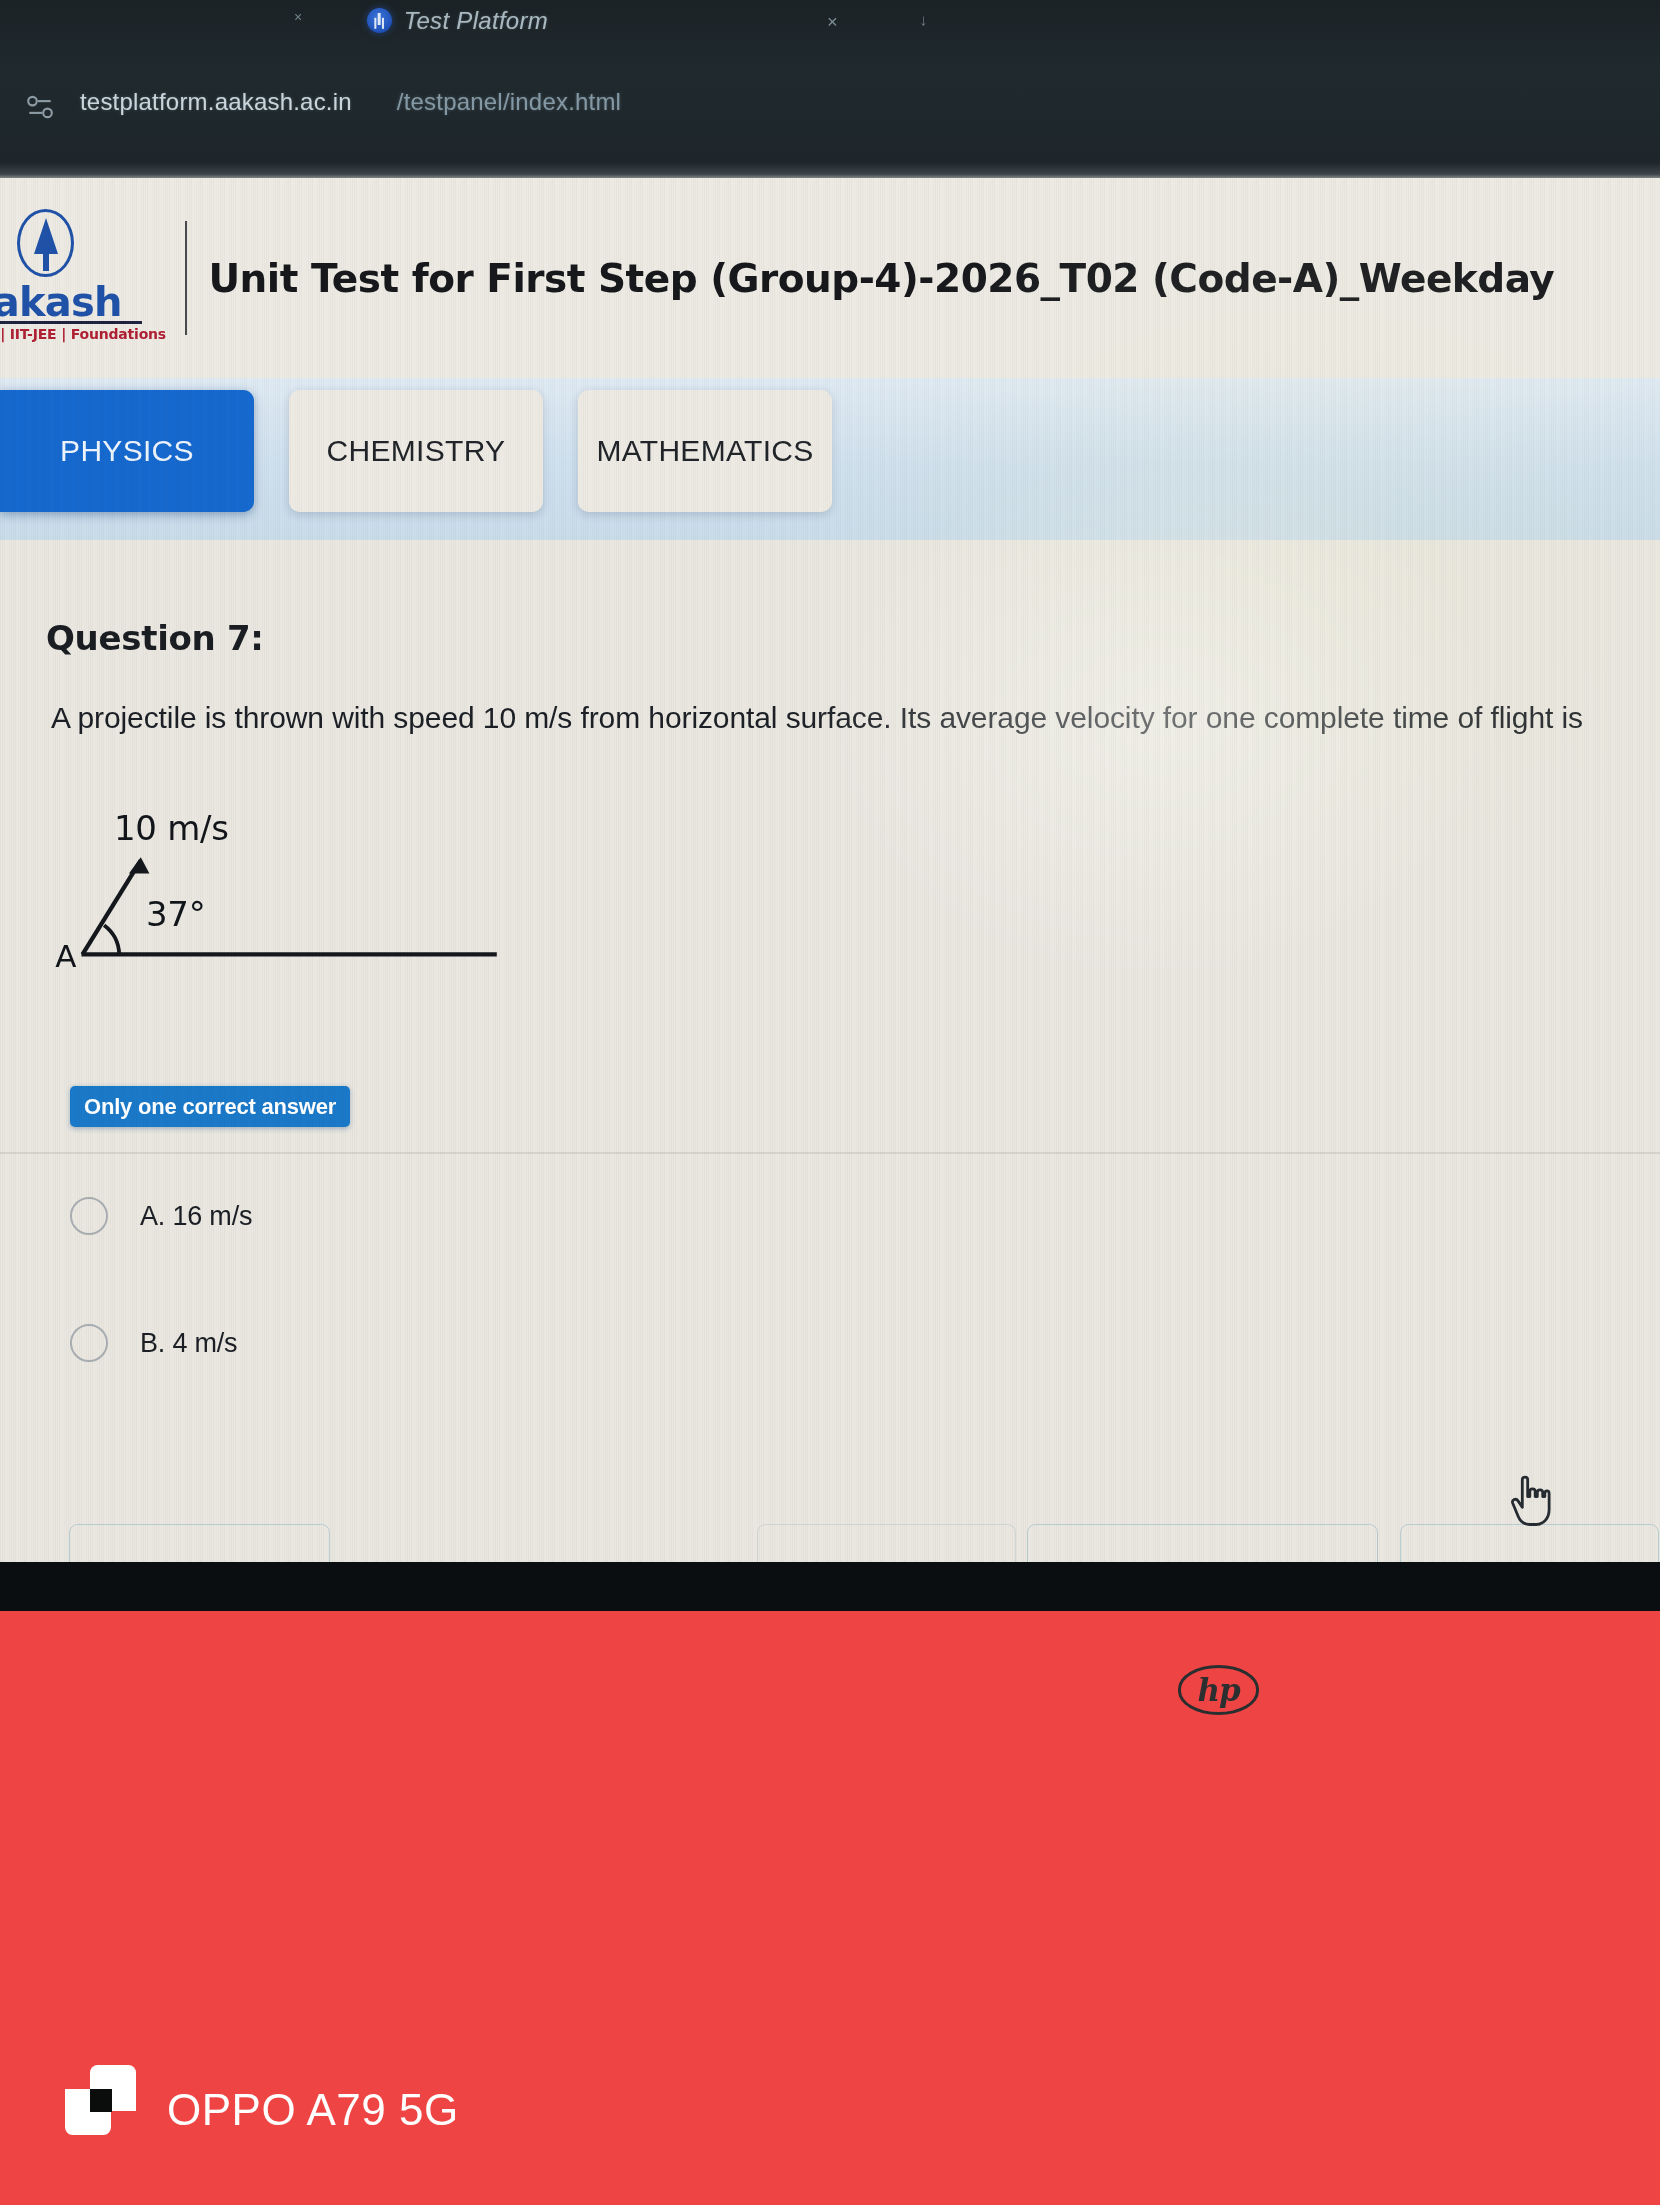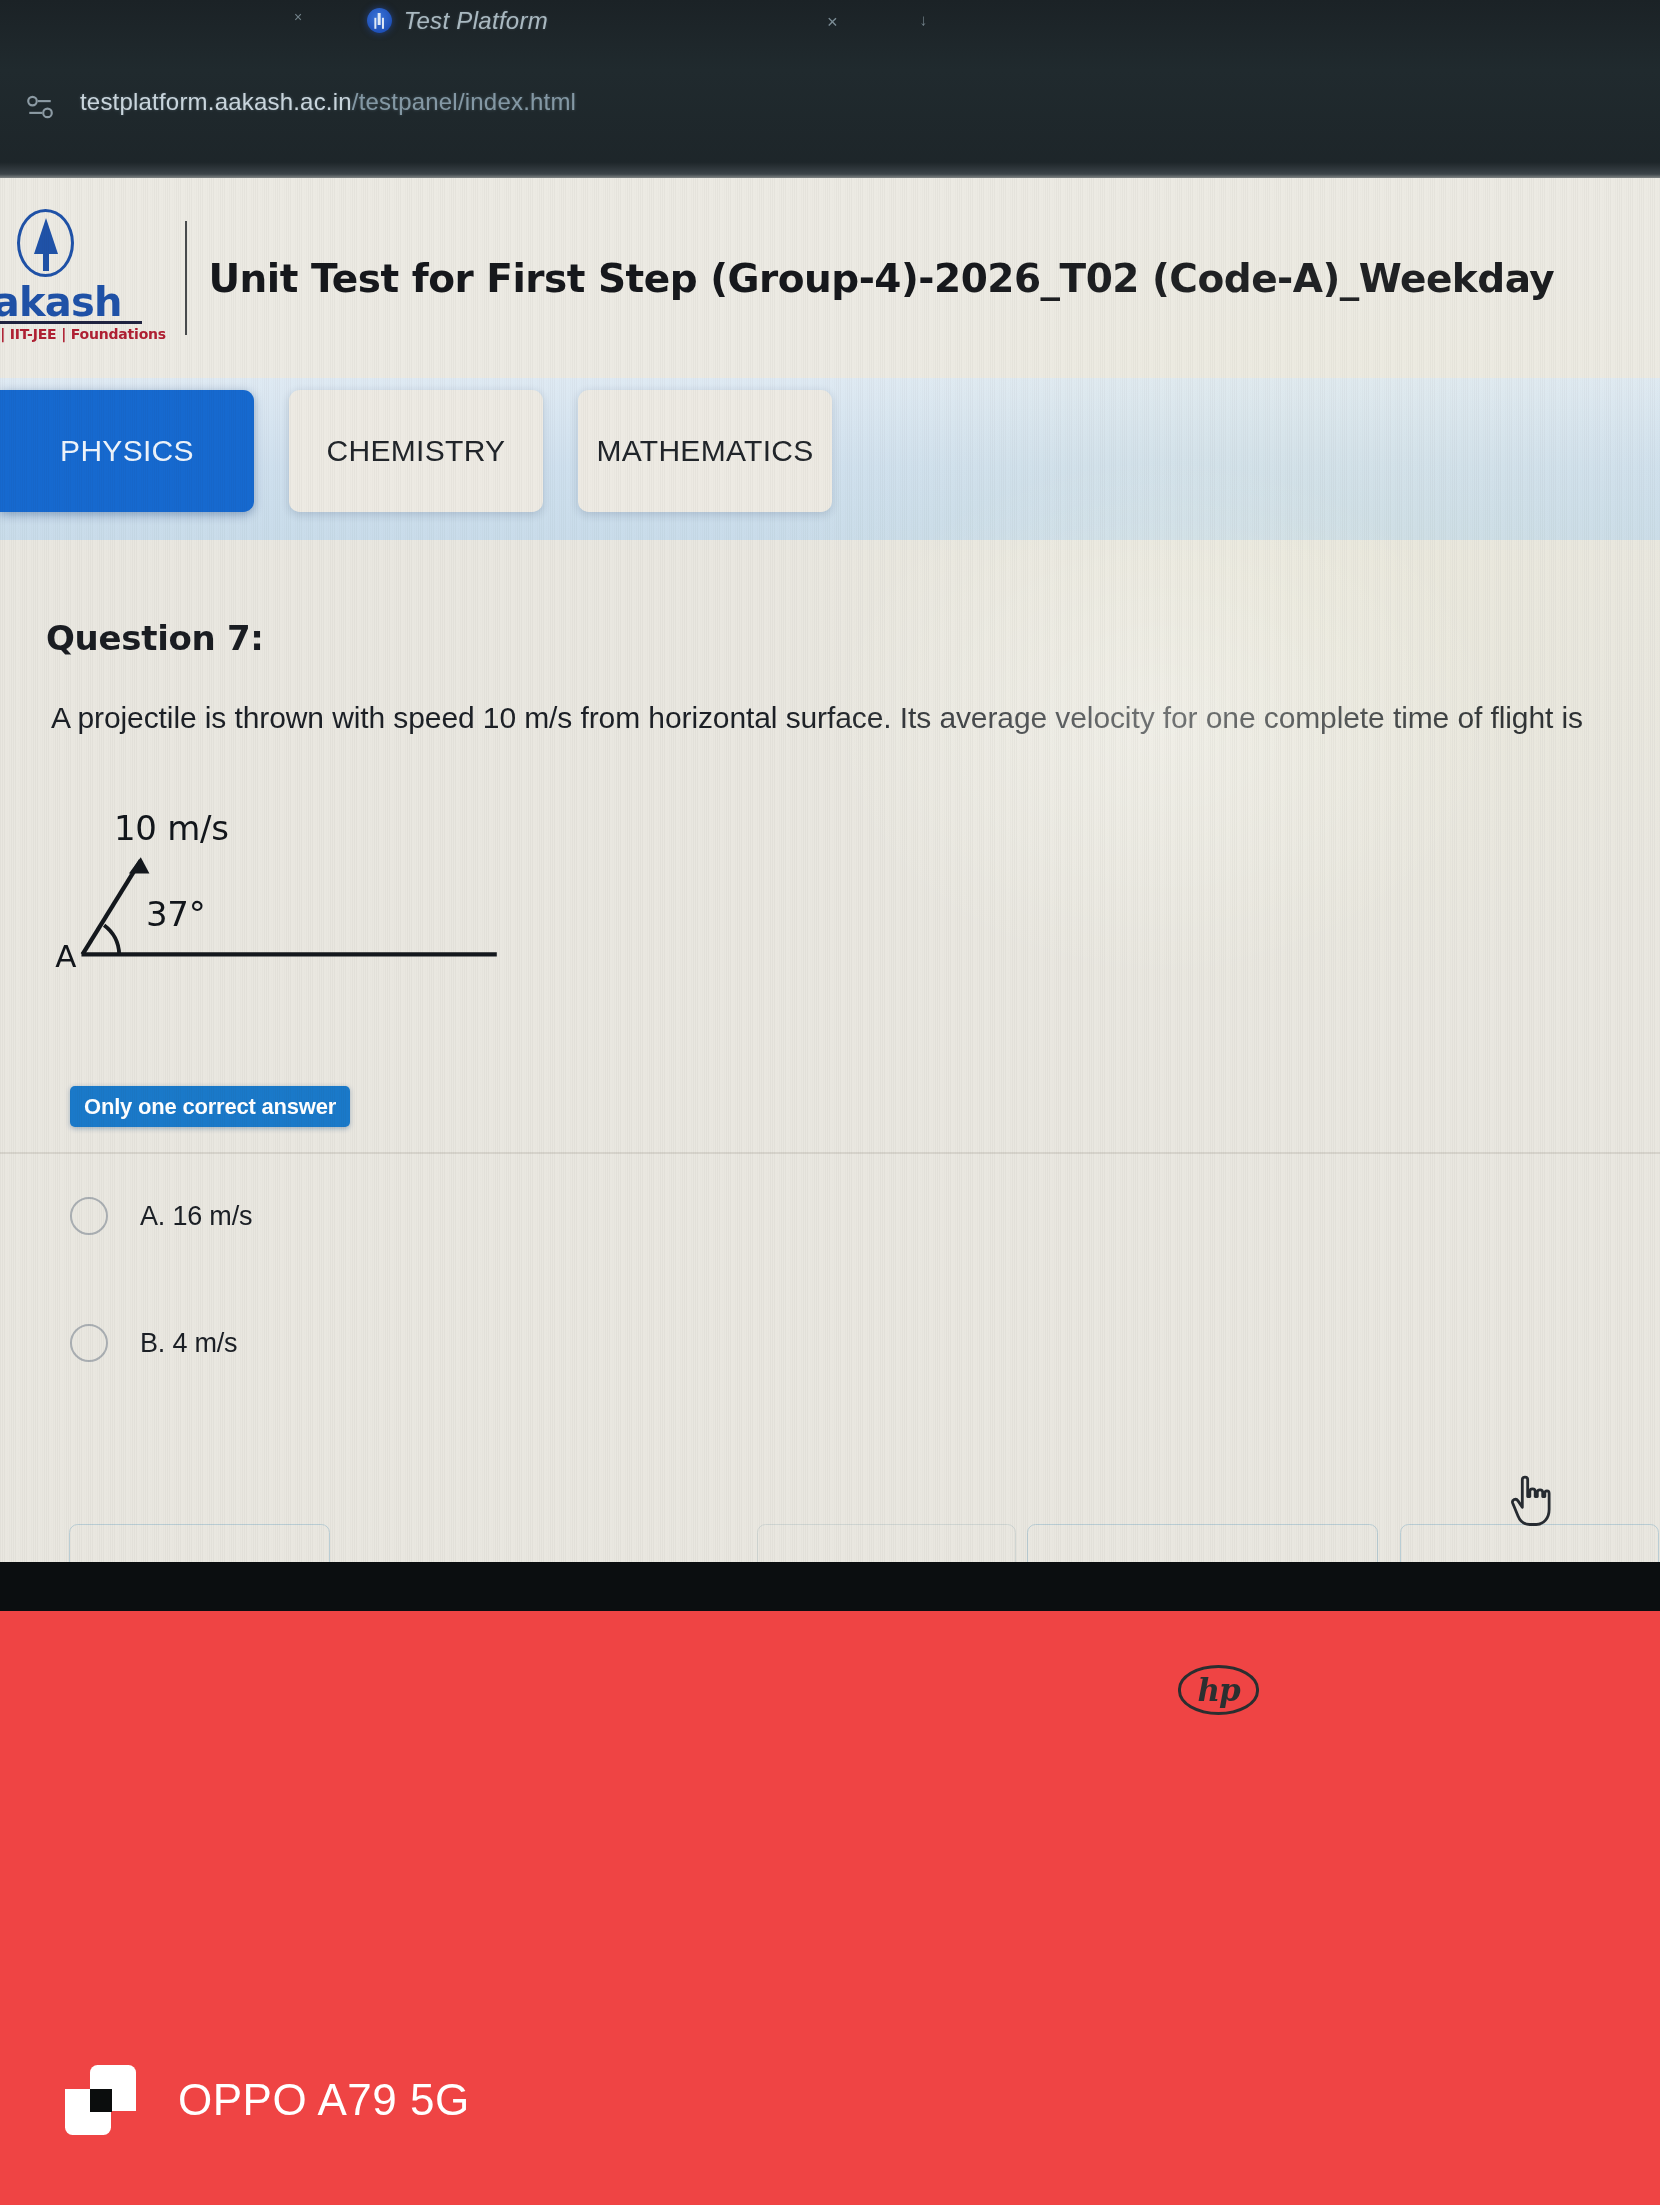--- a/index.html
+++ b/index.html
@@ -43,21 +43,21 @@
   .omnibox{ position:absolute; left:0; top:81px; width:100%; height:70px; }
   .omni-icon{
     position:absolute; left:25px; top:13px; width:30px; height:26px; opacity:.72;
   }
   .omni-url{
     position:absolute; left:80px; top:6.5px;
     color:#c2d2dc; font-size:24px; letter-spacing:0.2px; opacity:.9;
     text-shadow:0 0 3.2px rgba(190,215,232,.3);
   }
   .omni-url .host{ color:#dce8f0; }
-  .omni-url .path{ color:#8fa5b2; }
+  .omni-url .path{ color:#8fa5b2;margin-left:45px; }
 
   .chrome-bottom-fade{
     position:absolute; left:0; top:162px; width:100%; height:21.6px;
     background:linear-gradient(180deg,#1d2529 0%, #3c4449 55%, #e8e6df 100%);
   }
 
   
   .page{
     position:absolute; left:0; top:178px; width:1660px; height:1384px;
     background:#e9e7e0;
@@ -187,21 +187,21 @@
     position:absolute; left:0; top:1611px; width:1660px; height:595px;
     background:#ef4444;
   }
   .hp-logo{
     position:absolute; left:1178px; top:54px; width:81px; height:50px;
     border:3.8px solid #2a2e2f; border-radius:50%/48%;
     color:#2b2f30; font-family:"DejaVu Serif", serif; font-style:italic; font-weight:700;
     font-size:31px; display:flex; align-items:center; justify-content:center; letter-spacing:-1.1px;
   }
   .oppo-wm{
-    position:absolute; left:65px; top:454px; display:flex; align-items:center; gap:42px;
+    position:absolute; left:65px; top:454px; display:flex; align-items:flex-end; gap:31px;
   }
   .oppo-mark{ position:relative; width:71px; height:70px; }
   .oppo-mark .p1{
     position:absolute; left:25px; top:0; width:46px; height:46px;
     background:#fff; border-radius:7.6px 7.6px 0 0;
   }
   .oppo-mark .p2{
     position:absolute; left:0; top:24px; width:46px; height:46px;
     background:#fff; border-radius:0 0 7.6px 7.6px;
   }

